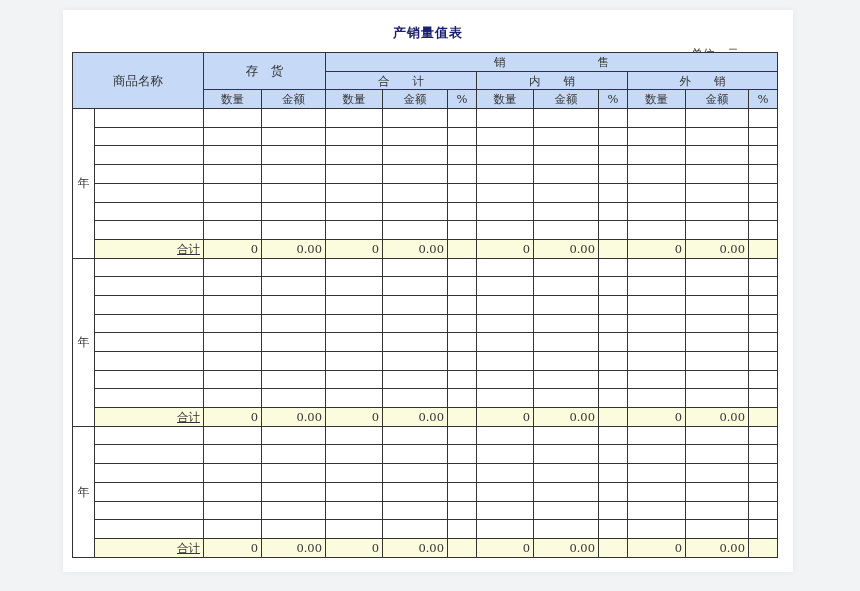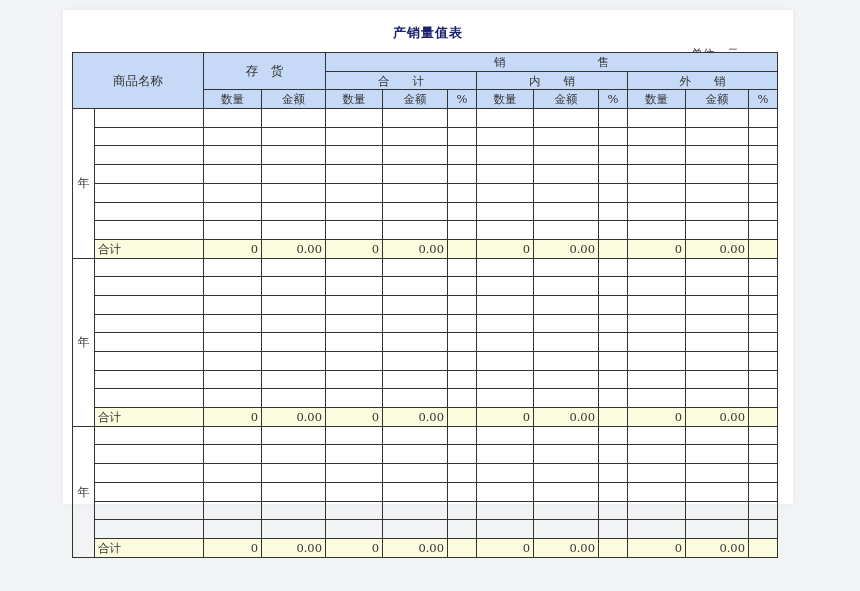--- a/index.html
+++ b/index.html
@@ -3,21 +3,21 @@
 <meta charset="utf-8">
 <style>
   html, body { margin: 0; padding: 0; }
   body {
     width: 860px; height: 591px; overflow: hidden;
     background: #f2f3f5;
     font-family: "DejaVu Serif", "Liberation Serif", serif;
     position: relative;
   }
   .page {
-    position: absolute; left: 63px; top: 10px; width: 730px; height: 494px;
+    position: absolute; left: 63px; top: 10px; width: 730px; height: 562px;
     background: #ffffff;
     box-shadow: 0 0 6px rgba(0,0,0,0.06);
   }
   .title {
     position: absolute; left: 0; top: 14px; width: 100%;
     text-align: center; font-weight: bold; font-size: 13px; color: #1a1f6e;
     font-family: "DejaVu Sans", "Liberation Sans", sans-serif;
     letter-spacing: 1px;
   }
   .unit {
@@ -36,21 +36,21 @@
     height: 17.7px;
     line-height: 16px;
     white-space: nowrap;
     overflow: hidden;
   }
   .hdr { background: #c6d9f7; color: #333; text-align: center; }
   .hdr-big { font-size: 12.5px; }
   .total td.t { background: #fbfbdd; }
   .num { text-align: right; }
   .year-cell { text-align: center; vertical-align: middle; font-size: 12px; }
-  .sub-label { text-align: left; }
+  .sub-label { text-align: right; text-decoration: underline; }
 </style>
 </head>
 <body>
 
 <div class="page">
   <div class="title">产销量值表</div>
   <div class="unit">单位：元</div>
 
   <table class="sheet">
     <colgroup>

